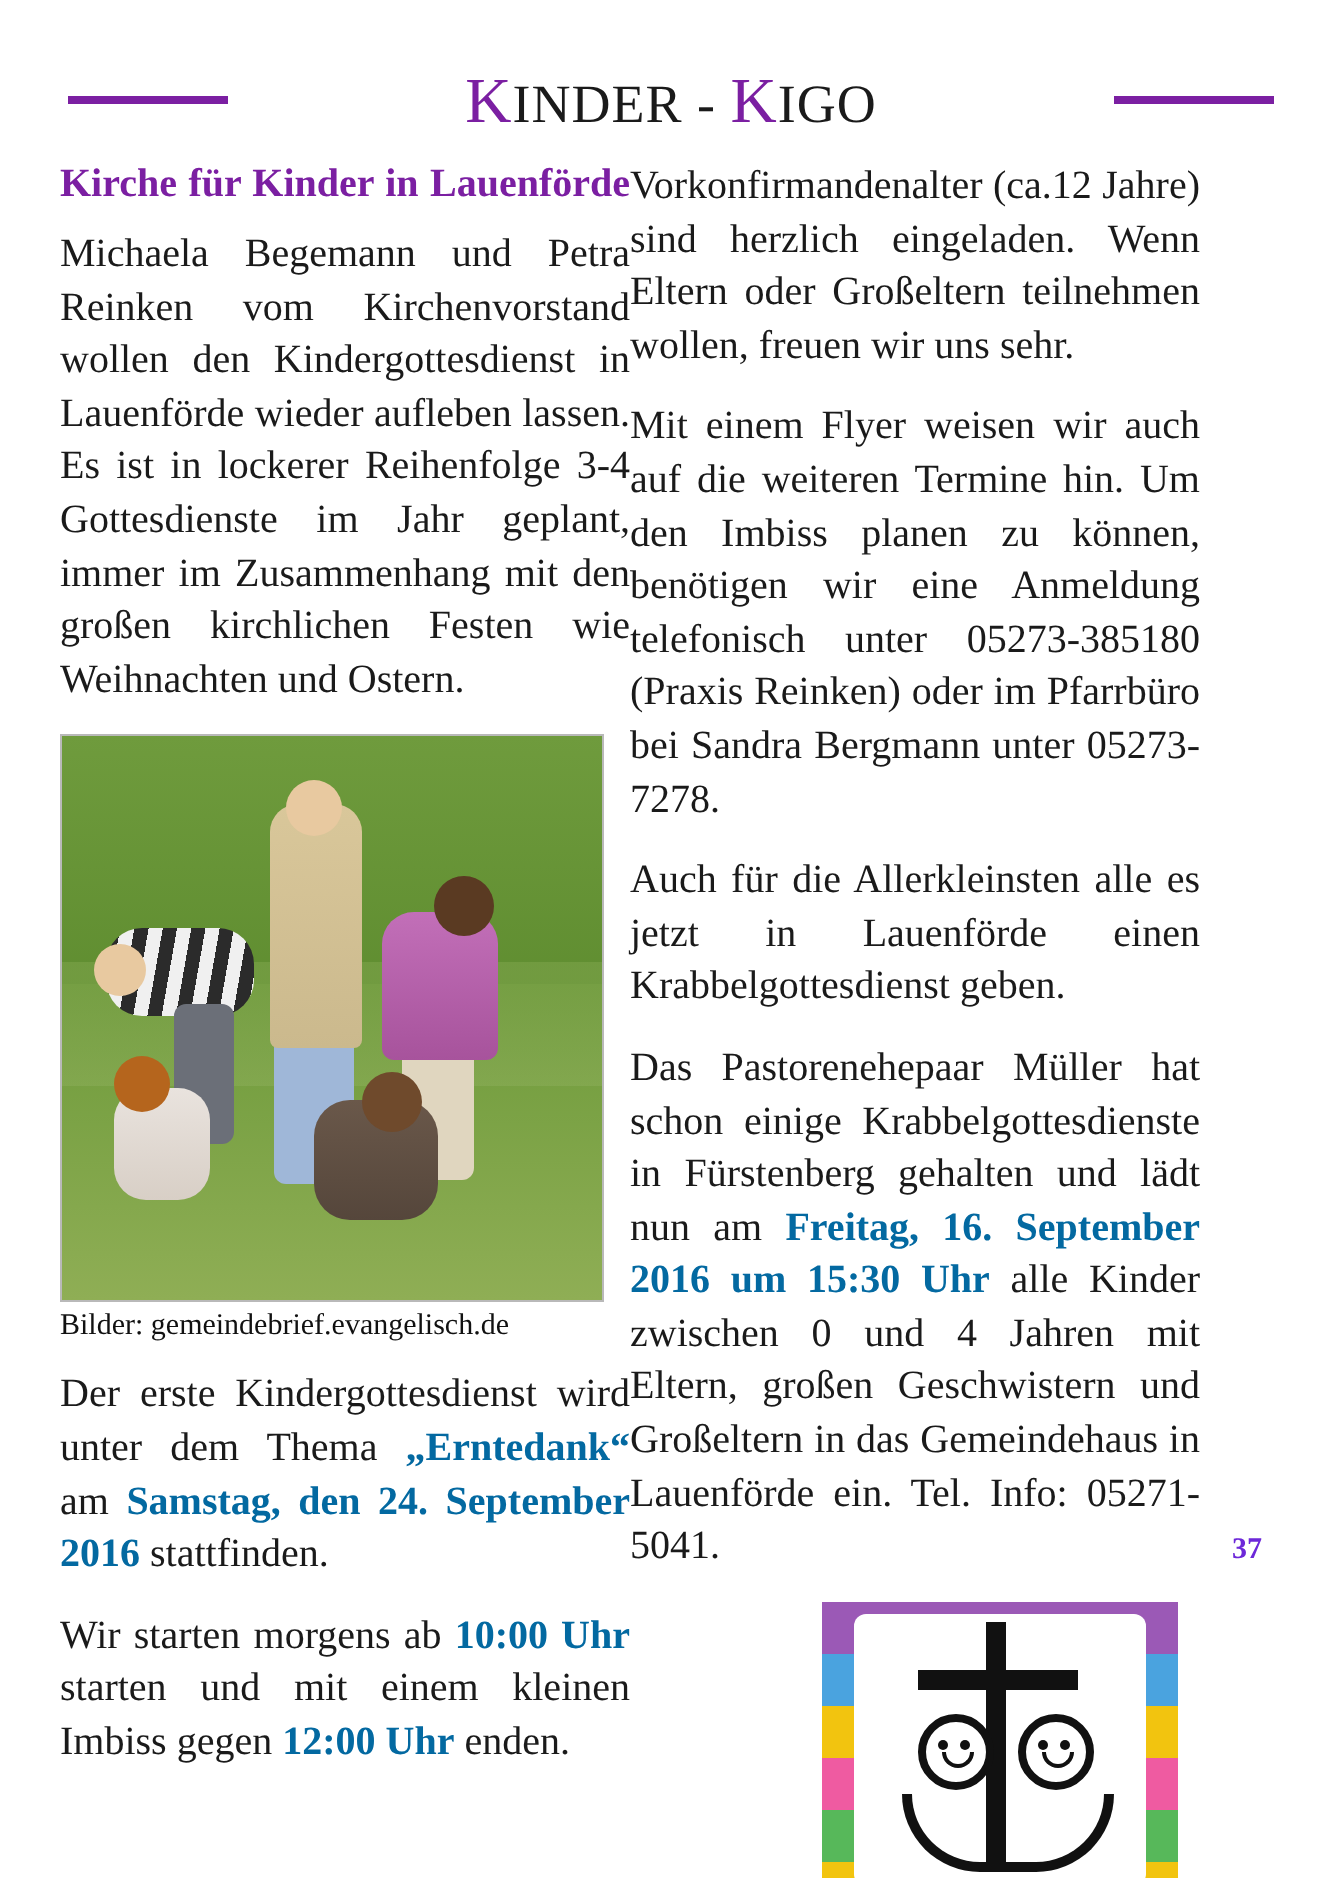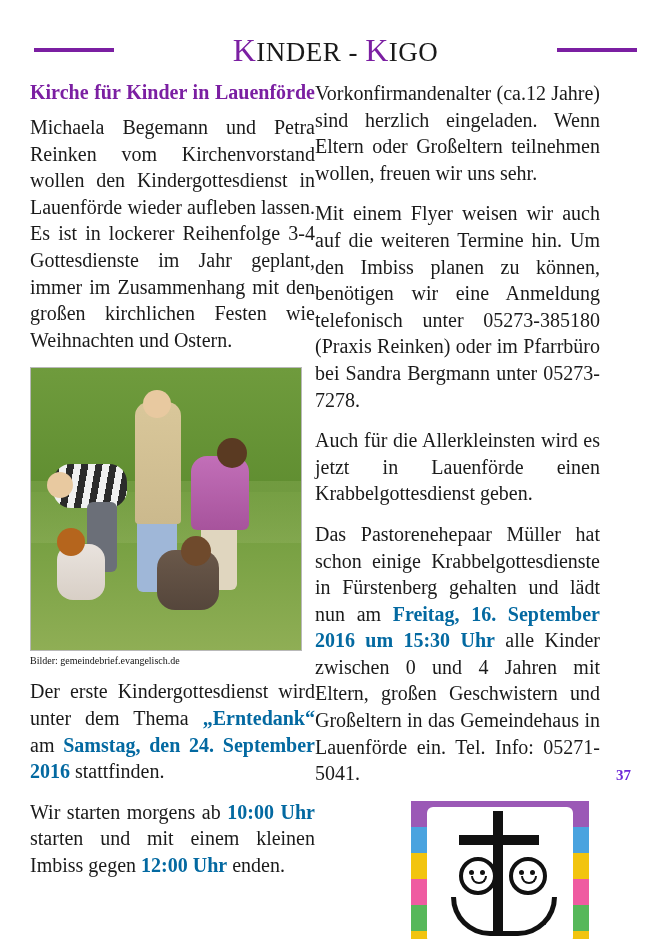--- a/index.html
+++ b/index.html
@@ -175,21 +175,21 @@
     left: 126px; top: 182px; width: 62px; height: 60px;
     background: linear-gradient(#6a584a, #55463b);
     border-radius: 18px;
   }
   .f-bottom-right-head {
     left: 150px; top: 168px; width: 30px; height: 30px;
     background: #6f4a2c; border-radius: 50%;
   }
 
   .photo-caption {
-    font-size: 10px;
+    font-size: 15px;
     color: #111;
     margin: 4px 0 12px 0;
     text-decoration: none;
   }
 
   
   .logo-wrap {
     margin-top: 12px;
     margin-left: 96px;
     width: 178px;
@@ -320,21 +320,21 @@
       <p class="body"><span>Wir starten morgens ab </span><span class="hl">10:00 Uhr</span><span> starten und mit einem kleinen Imbiss gegen </span><span class="hl">12:00 Uhr</span><span> enden.</span></p>
 
     </div>
 
     <div class="col">
 
       <p class="body">Vorkonfirmandenalter (ca.12 Jahre) sind herzlich eingeladen. Wenn Eltern oder Großeltern teilnehmen wollen, freuen wir uns sehr.</p>
 
       <p class="body">Mit einem Flyer weisen wir auch auf die weiteren Termine hin. Um den Imbiss planen zu können, benötigen wir eine Anmeldung telefonisch unter 05273-385180 (Praxis Reinken) oder im Pfarrbüro bei Sandra Bergmann unter 05273-7278.</p>
 
-      <p class="body">Auch für die Allerkleinsten wird es jetzt in Lauenförde einen Krabbelgottesdienst geben.</p>
+      <p class="body">Auch für die Allerkleinsten alle es jetzt in Lauenförde einen Krabbelgottesdienst geben.</p>
 
       <p class="body"><span>Das Pastorenehepaar Müller hat schon einige Krabbelgottesdienste in Fürstenberg gehalten und lädt nun am </span><span class="hl">Freitag, 16. September 2016 um 15:30 Uhr</span><span> alle Kinder zwischen 0 und 4 Jahren mit Eltern, großen Geschwistern und Großeltern in das Gemeindehaus in Lauenförde ein. Tel. Info: 05271-5041.</span></p>
 
       <div class="logo-wrap">
         <div class="logo-box">
           <div class="stripe s1"></div>
           <div class="stripe s2"></div>
           <div class="stripe s3"></div>
           <div class="stripe s4"></div>
           <div class="stripe s5"></div>

